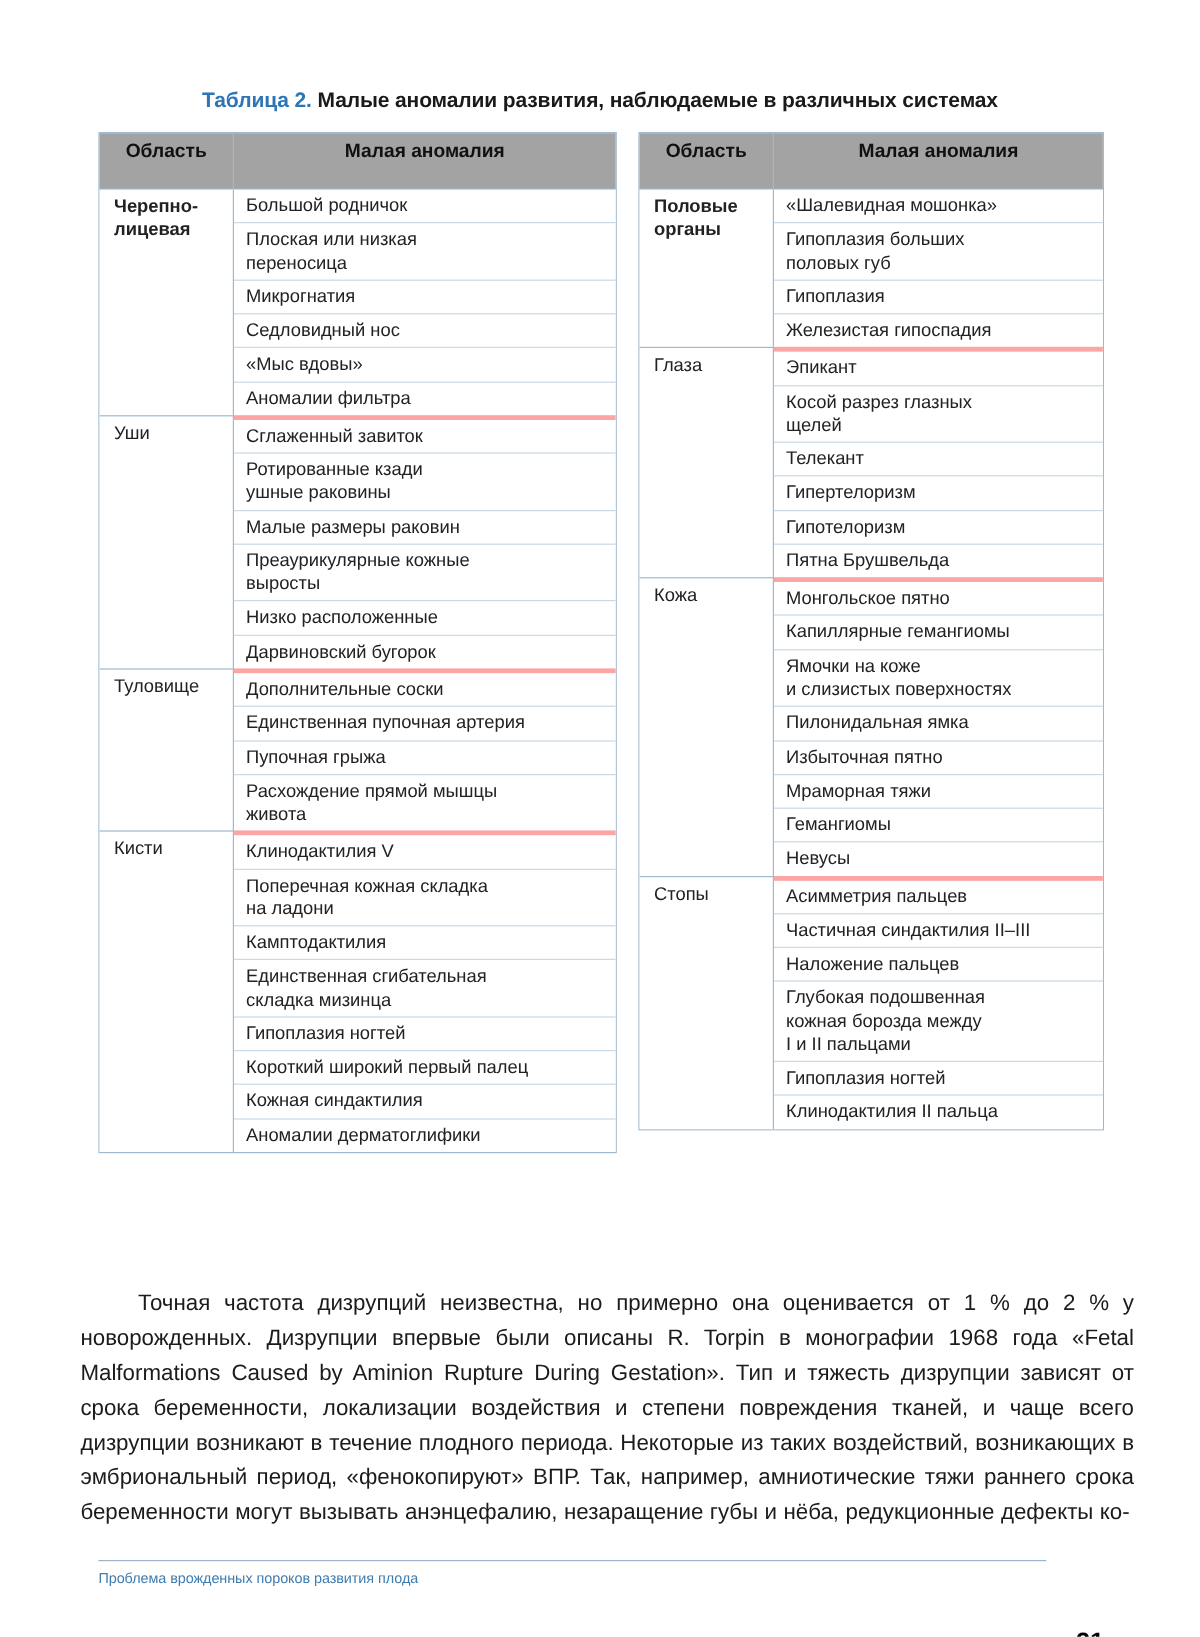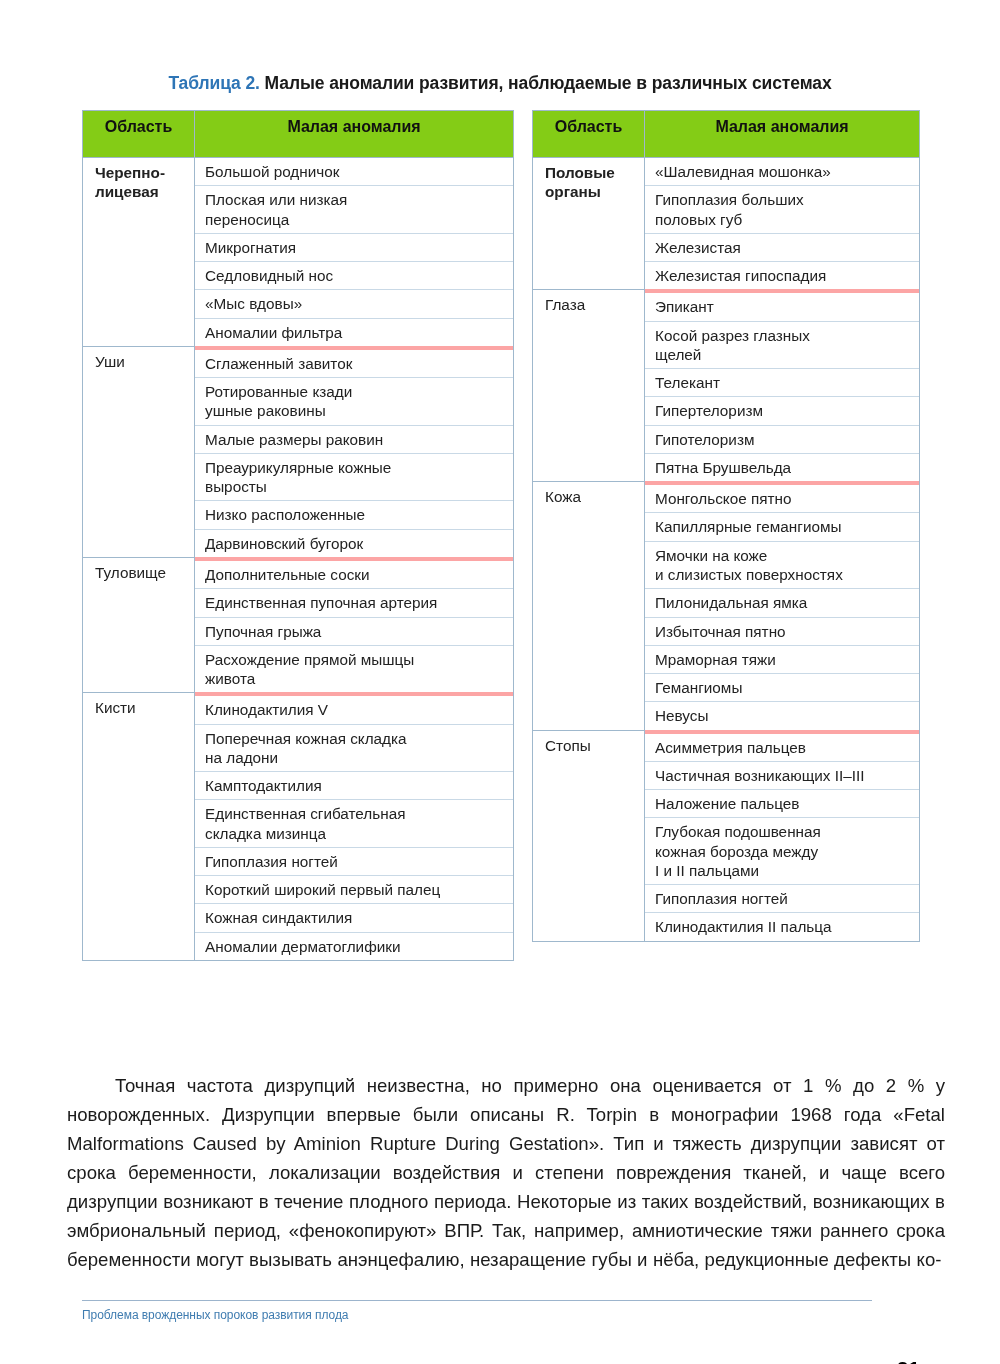--- a/index.html
+++ b/index.html
@@ -68,21 +68,21 @@
     font-weight: normal;
     background: #ffffff;
   }
 
   
   .tbl {
     border: 1px solid #9fb8cd;
   }
   
   .tbl thead th {
-    background: #84cc16;
+    background: #a3a3a3;
     text-align: center;
     font-weight: bold;
     font-size: 16px;
     color: #111;
     height: 34px;
     padding: 6px 4px 6px 4px;
     border-bottom: 1px solid #9fb8cd;
   }
   .tbl thead th.th-region {
     border-right: 1px solid #9fb8cd;
@@ -270,21 +270,21 @@
     </thead>
     <tbody>
         <tr class="group-start first-row">
           <td class="region first-group" rowspan="4">Половые<br>органы</td>
           <td class="anomaly">«Шалевидная мошонка»</td>
         </tr>
         <tr>
           <td class="anomaly">Гипоплазия больших<br>половых губ</td>
         </tr>
         <tr>
-          <td class="anomaly">Железистая</td>
+          <td class="anomaly">Гипоплазия</td>
         </tr>
         <tr>
           <td class="anomaly">Железистая гипоспадия</td>
         </tr>
         <tr class="group-start">
           <td class="region" rowspan="6">Глаза</td>
           <td class="anomaly">Эпикант</td>
         </tr>
         <tr>
           <td class="anomaly">Косой разрез глазных<br>щелей</td>
@@ -324,21 +324,21 @@
           <td class="anomaly">Гемангиомы</td>
         </tr>
         <tr>
           <td class="anomaly">Невусы</td>
         </tr>
         <tr class="group-start">
           <td class="region" rowspan="6">Стопы</td>
           <td class="anomaly">Асимметрия пальцев</td>
         </tr>
         <tr>
-          <td class="anomaly">Частичная возникающих II–III</td>
+          <td class="anomaly">Частичная синдактилия II–III</td>
         </tr>
         <tr>
           <td class="anomaly">Наложение пальцев</td>
         </tr>
         <tr>
           <td class="anomaly">Глубокая подошвенная<br>кожная борозда между<br>I и II пальцами</td>
         </tr>
         <tr>
           <td class="anomaly">Гипоплазия ногтей</td>
         </tr>

